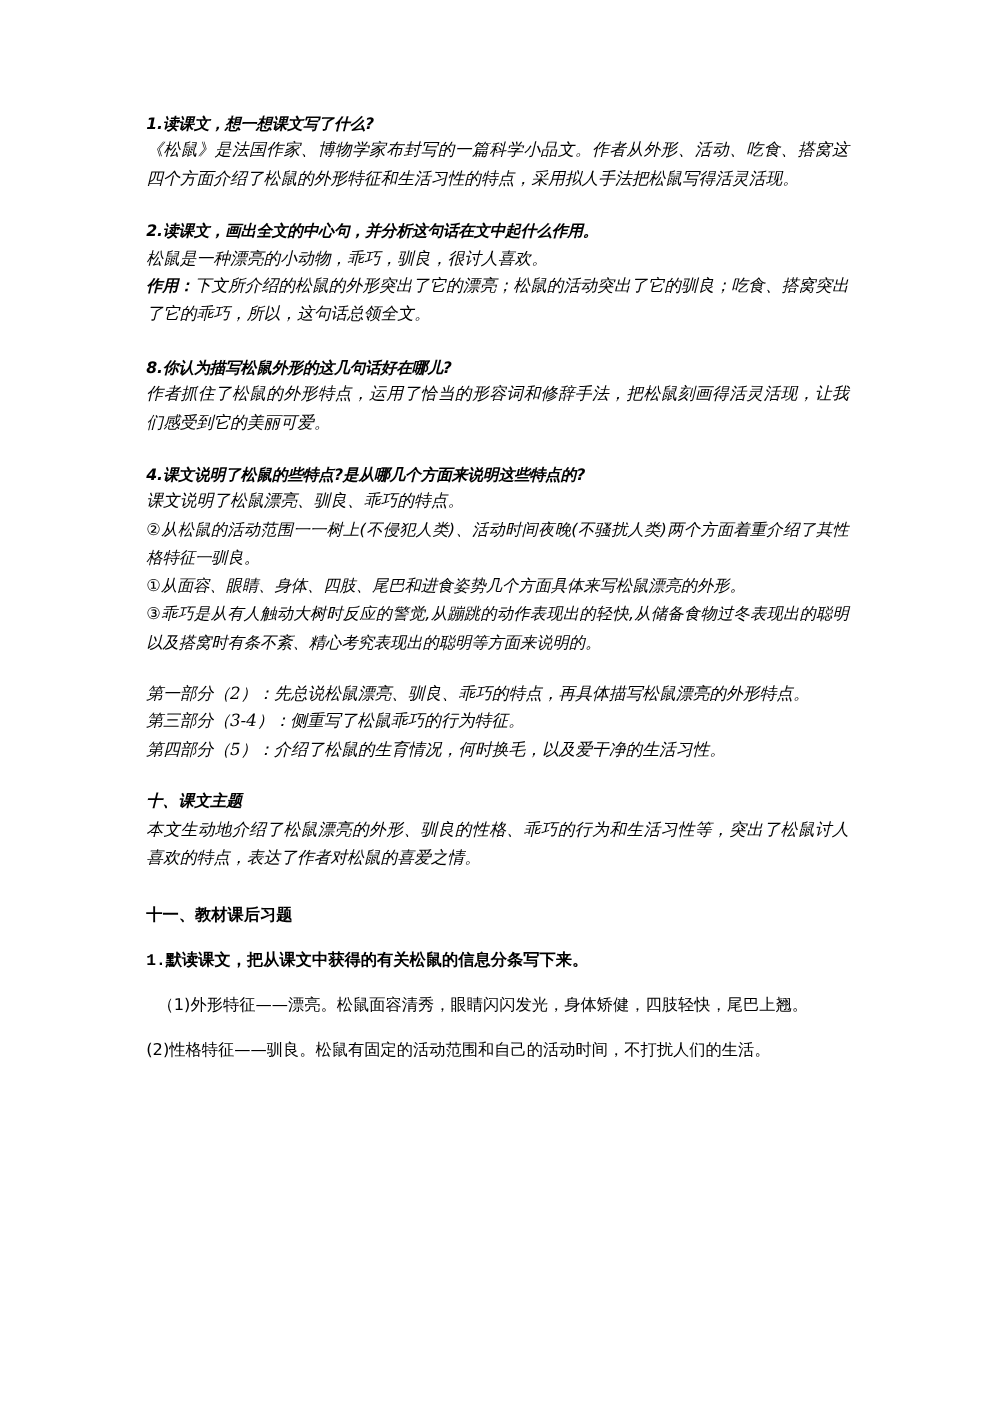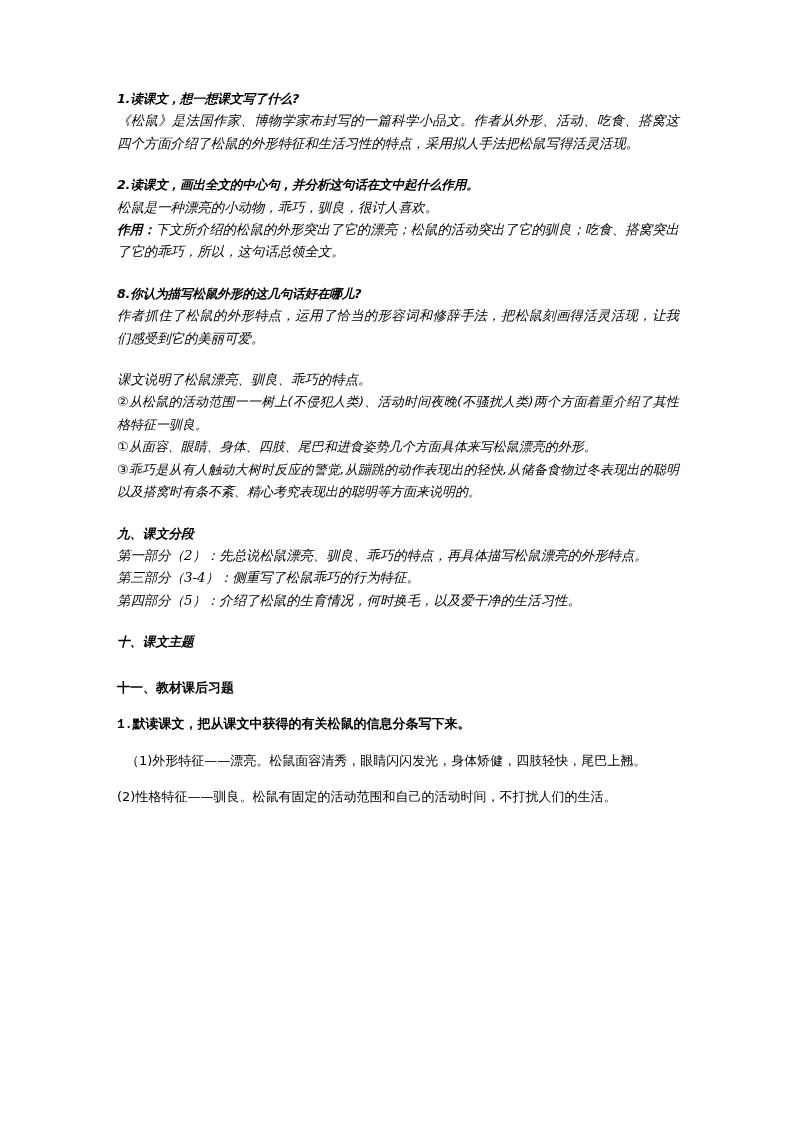--- a/index.html
+++ b/index.html
@@ -113,35 +113,36 @@
         <div class="body-line">松鼠是一种漂亮的小动物，乖巧，驯良，很讨人喜欢。</div>
         <div class="body-line"><span class="lead">作用：</span><span>下文所介绍的松鼠的外形突出了它的漂亮；松鼠的活动突出了它的驯良；吃食、搭窝突出了它的乖巧，所以，这句话总领全文。</span></div>
       </div>
 
       <div class="qa-group">
         <div class="q-head">8.你认为描写松鼠外形的这几句话好在哪儿?</div>
         <div class="body-line">作者抓住了松鼠的外形特点，运用了恰当的形容词和修辞手法，把松鼠刻画得活灵活现，让我们感受到它的美丽可爱。</div>
       </div>
 
       <div class="qa-group">
+        <div class="q-head">4.课文说明了松鼠的些特点?是从哪几个方面来说明这些特点的?</div>
         <div class="body-line">课文说明了松鼠漂亮、驯良、乖巧的特点。</div>
         <div class="body-line circ">②从松鼠的活动范围一一树上(不侵犯人类)、活动时间夜晚(不骚扰人类)两个方面着重介绍了其性格特征一驯良。</div>
         <div class="body-line circ">①从面容、眼睛、身体、四肢、尾巴和进食姿势几个方面具体来写松鼠漂亮的外形。</div>
         <div class="body-line circ">③乖巧是从有人触动大树时反应的警觉,从蹦跳的动作表现出的轻快,从储备食物过冬表现出的聪明以及搭窝时有条不紊、精心考究表现出的聪明等方面来说明的。</div>
       </div>
 
       <div class="qa-group">
-        <div class="sec-head">九、课文分段</div>
         <div class="body-line">第一部分（2）：先总说松鼠漂亮、驯良、乖巧的特点，再具体描写松鼠漂亮的外形特点。</div>
         <div class="body-line">第三部分（3-4）：侧重写了松鼠乖巧的行为特征。</div>
         <div class="body-line">第四部分（5）：介绍了松鼠的生育情况，何时换毛，以及爱干净的生活习性。</div>
       </div>
 
       <div class="qa-group">
         <div class="sec-head">十、课文主题</div>
+        <div class="body-line">本文生动地介绍了松鼠漂亮的外形、驯良的性格、乖巧的行为和生活习性等，突出了松鼠讨人喜欢的特点，表达了作者对松鼠的喜爱之情。</div>
       </div>
 
     </div>
 
     <div class="sans-block">
       <div class="sb-head">十一、教材课后习题</div>
       <div class="sb-head">1.默读课文，把从课文中获得的有关松鼠的信息分条写下来。</div>
       <div class="sb-para indent">（1)外形特征——漂亮。松鼠面容清秀，眼睛闪闪发光，身体矫健，四肢轻快，尾巴上翘。</div>
       <div class="sb-para">(2)性格特征——驯良。松鼠有固定的活动范围和自己的活动时间，不打扰人们的生活。</div>
     </div>

